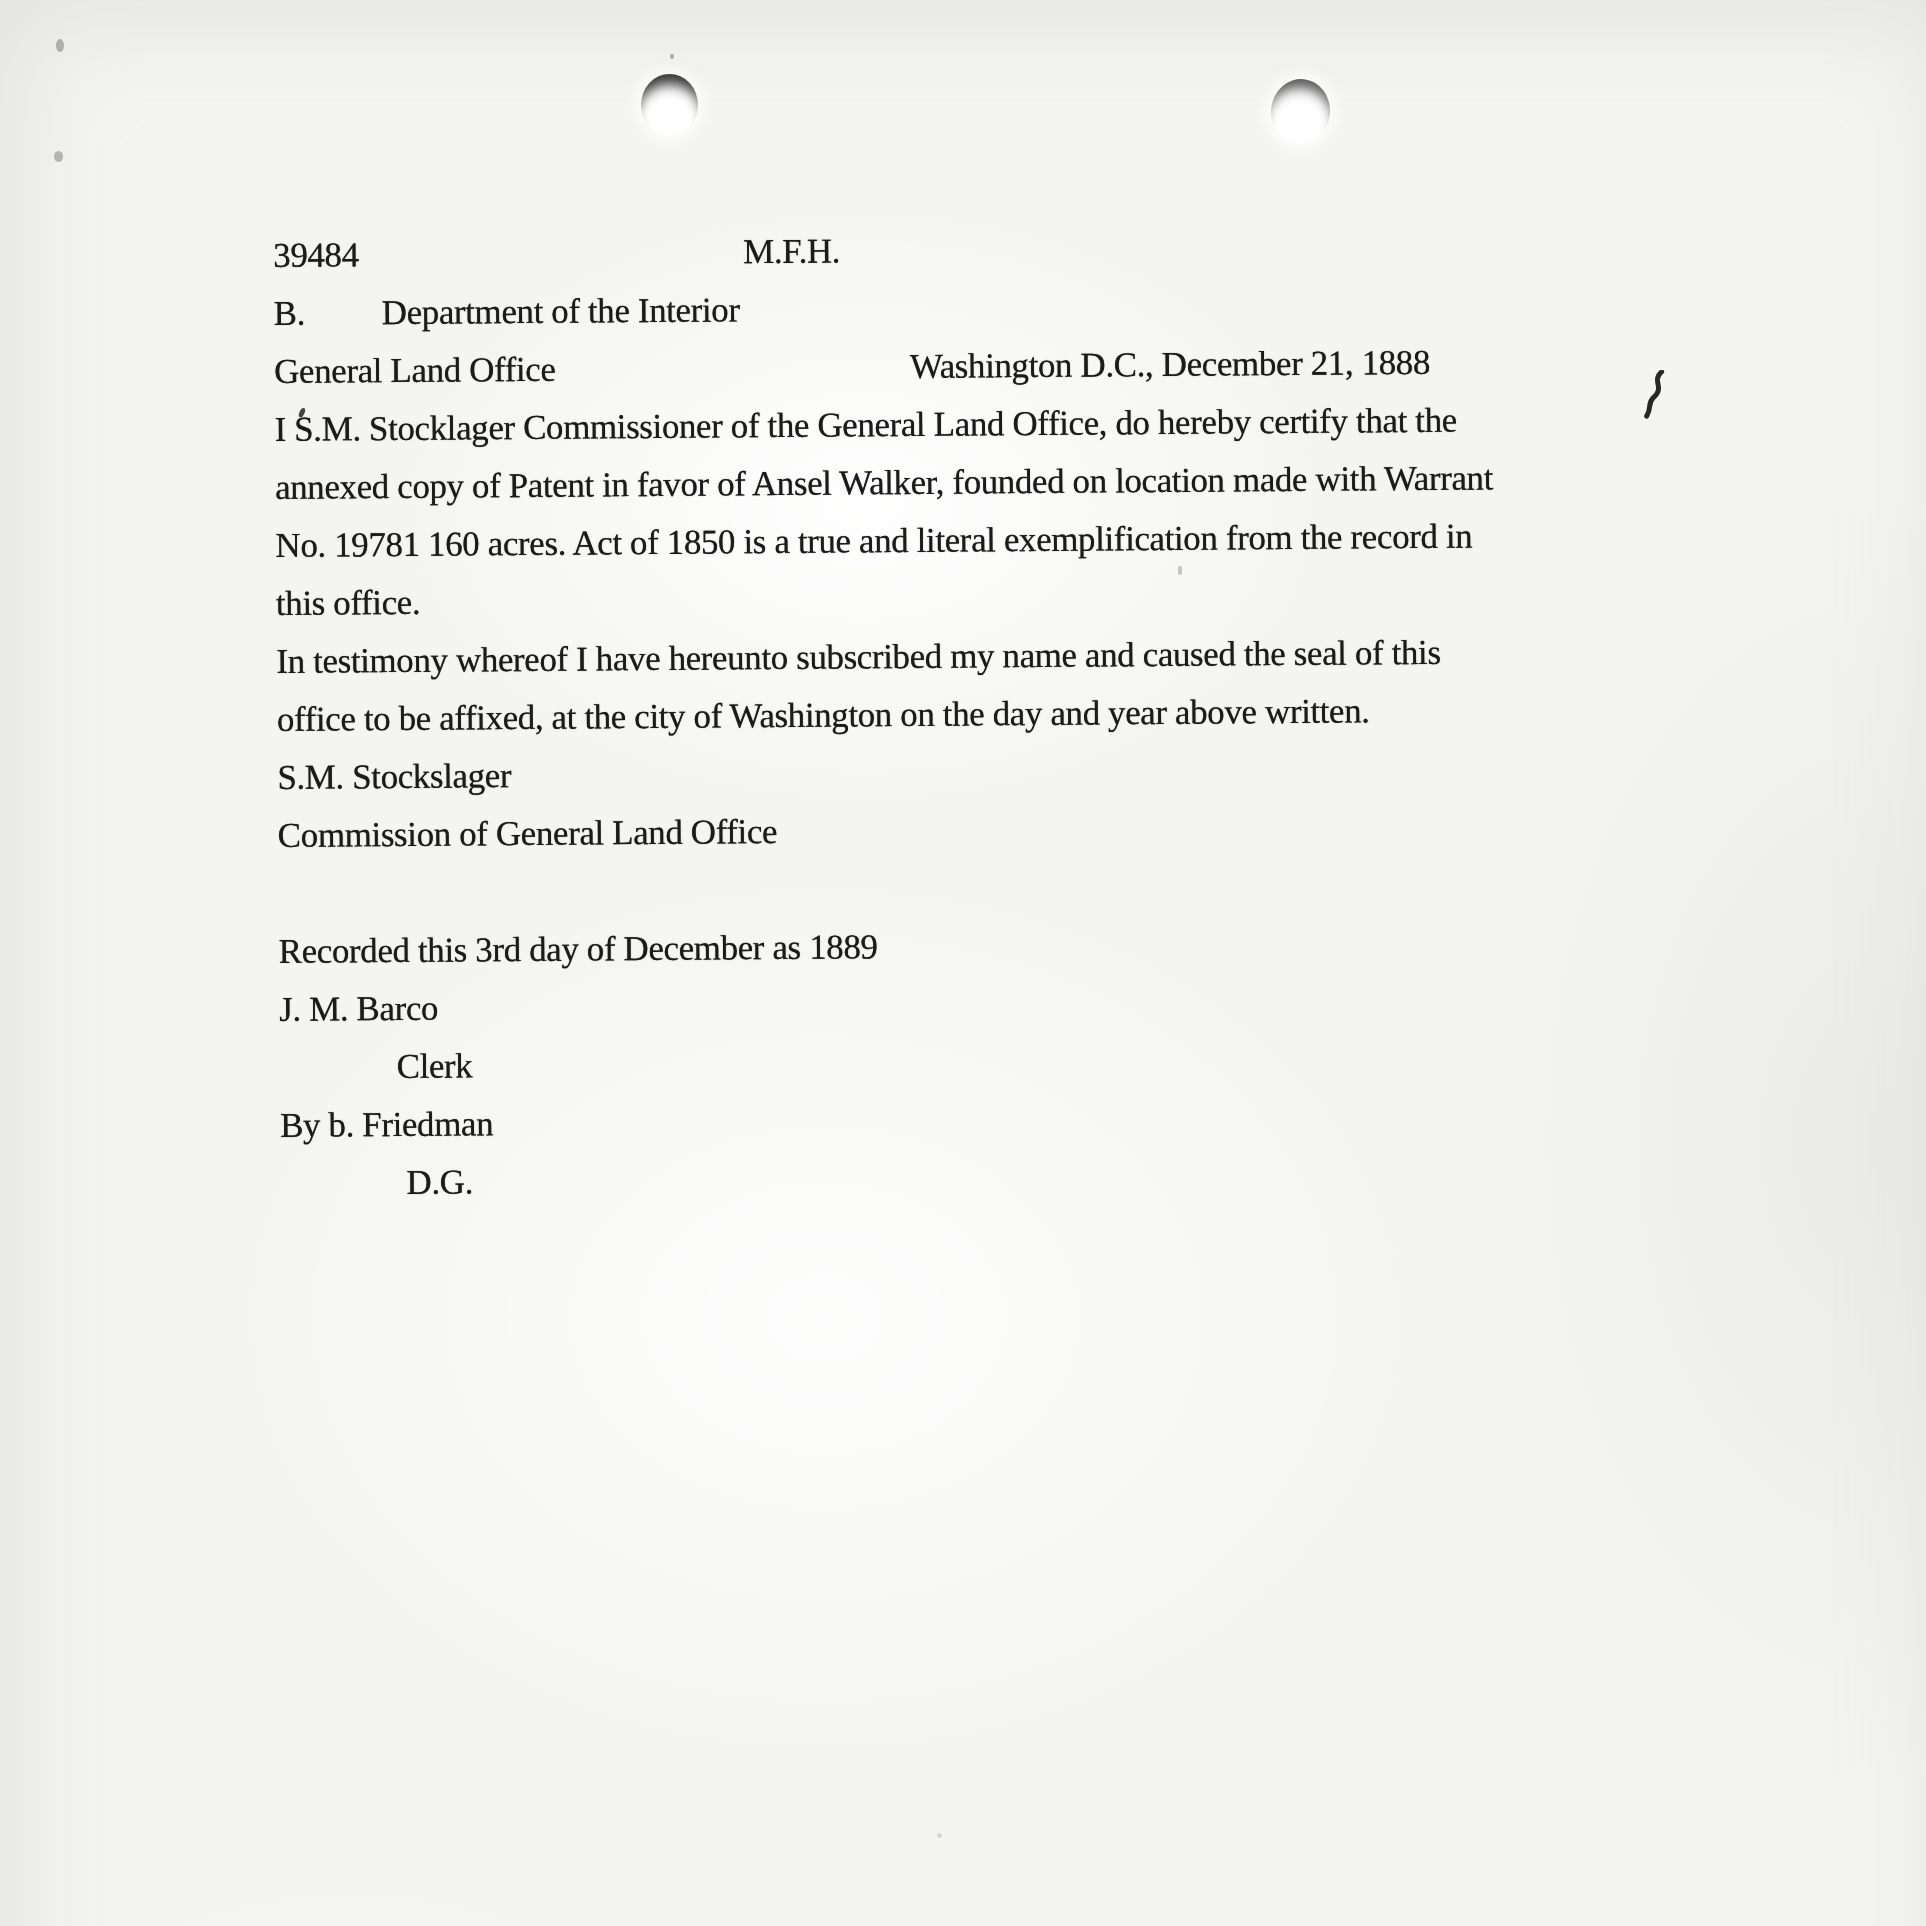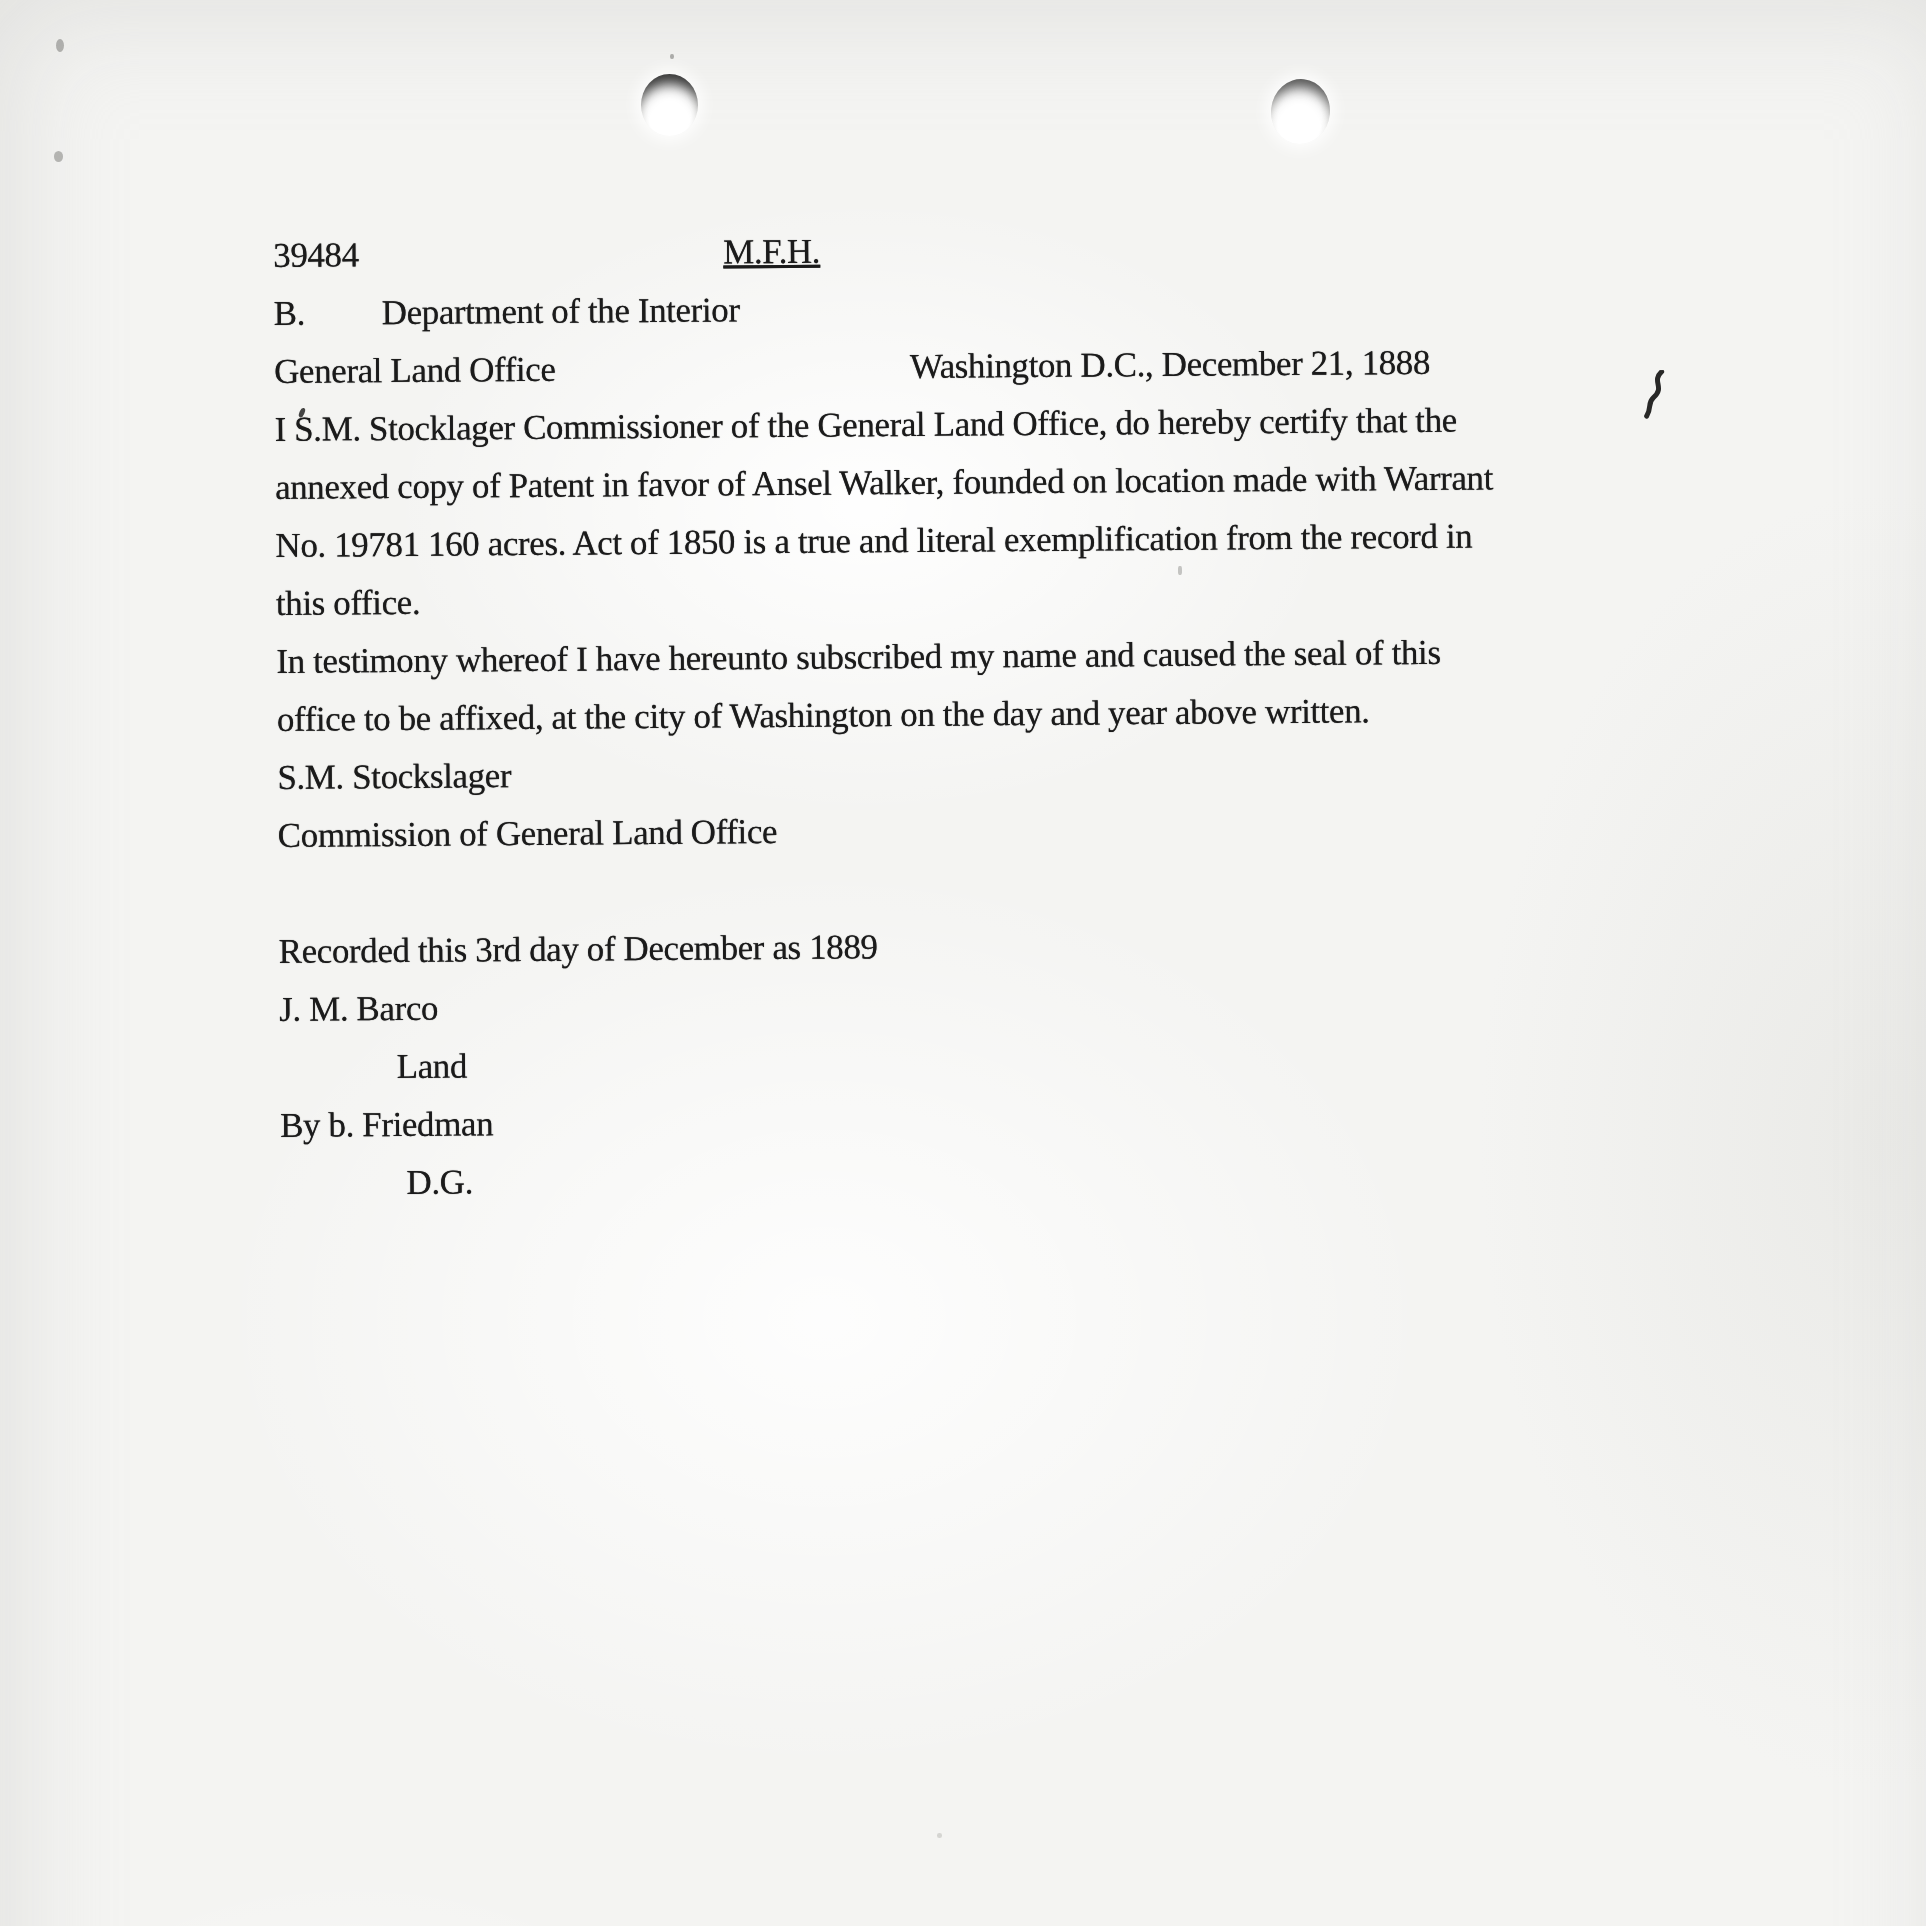--- a/index.html
+++ b/index.html
@@ -59,21 +59,21 @@
     position: relative;
     height: 58px;
     font-size: 35px;
     line-height: 58px;
     letter-spacing: -0.4px;
     white-space: nowrap;
     text-shadow: 0 0 0.8px rgba(22,22,22,0.85);
   }
   .spacer { height: 58px; }
   .seg-abs { position: absolute; top: 0; }
-  .seg-initials   { left: 450px; text-decoration: underline; }
+  .seg-initials   { left: 470px; }
   .seg-department { left: 108px; }
   .seg-dateline   { left: 346px; }
   .indent-clerk  { padding-left: 117px; }
   .indent-deputy { padding-left: 126px; }
 
   .seg { position: relative; display: inline-block; }
   .year-curl {
     position: absolute;
     right: -3.9px;
     top: 38px;
@@ -157,21 +157,21 @@
 
     <div class="spacer"></div>
 
     <div class="line">
       <span class="seg">Recorded this 3rd day of December as 1889</span>
     </div>
     <div class="line">
       <span class="seg">J. M. Barco</span>
     </div>
     <div class="line indent-clerk">
-      <span class="seg">Land</span>
+      <span class="seg">Clerk</span>
     </div>
     <div class="line">
       <span class="seg">By b. Friedman</span>
     </div>
     <div class="line indent-deputy">
       <span class="seg">D.G.</span>
     </div>
 
   </div>
 </div>

